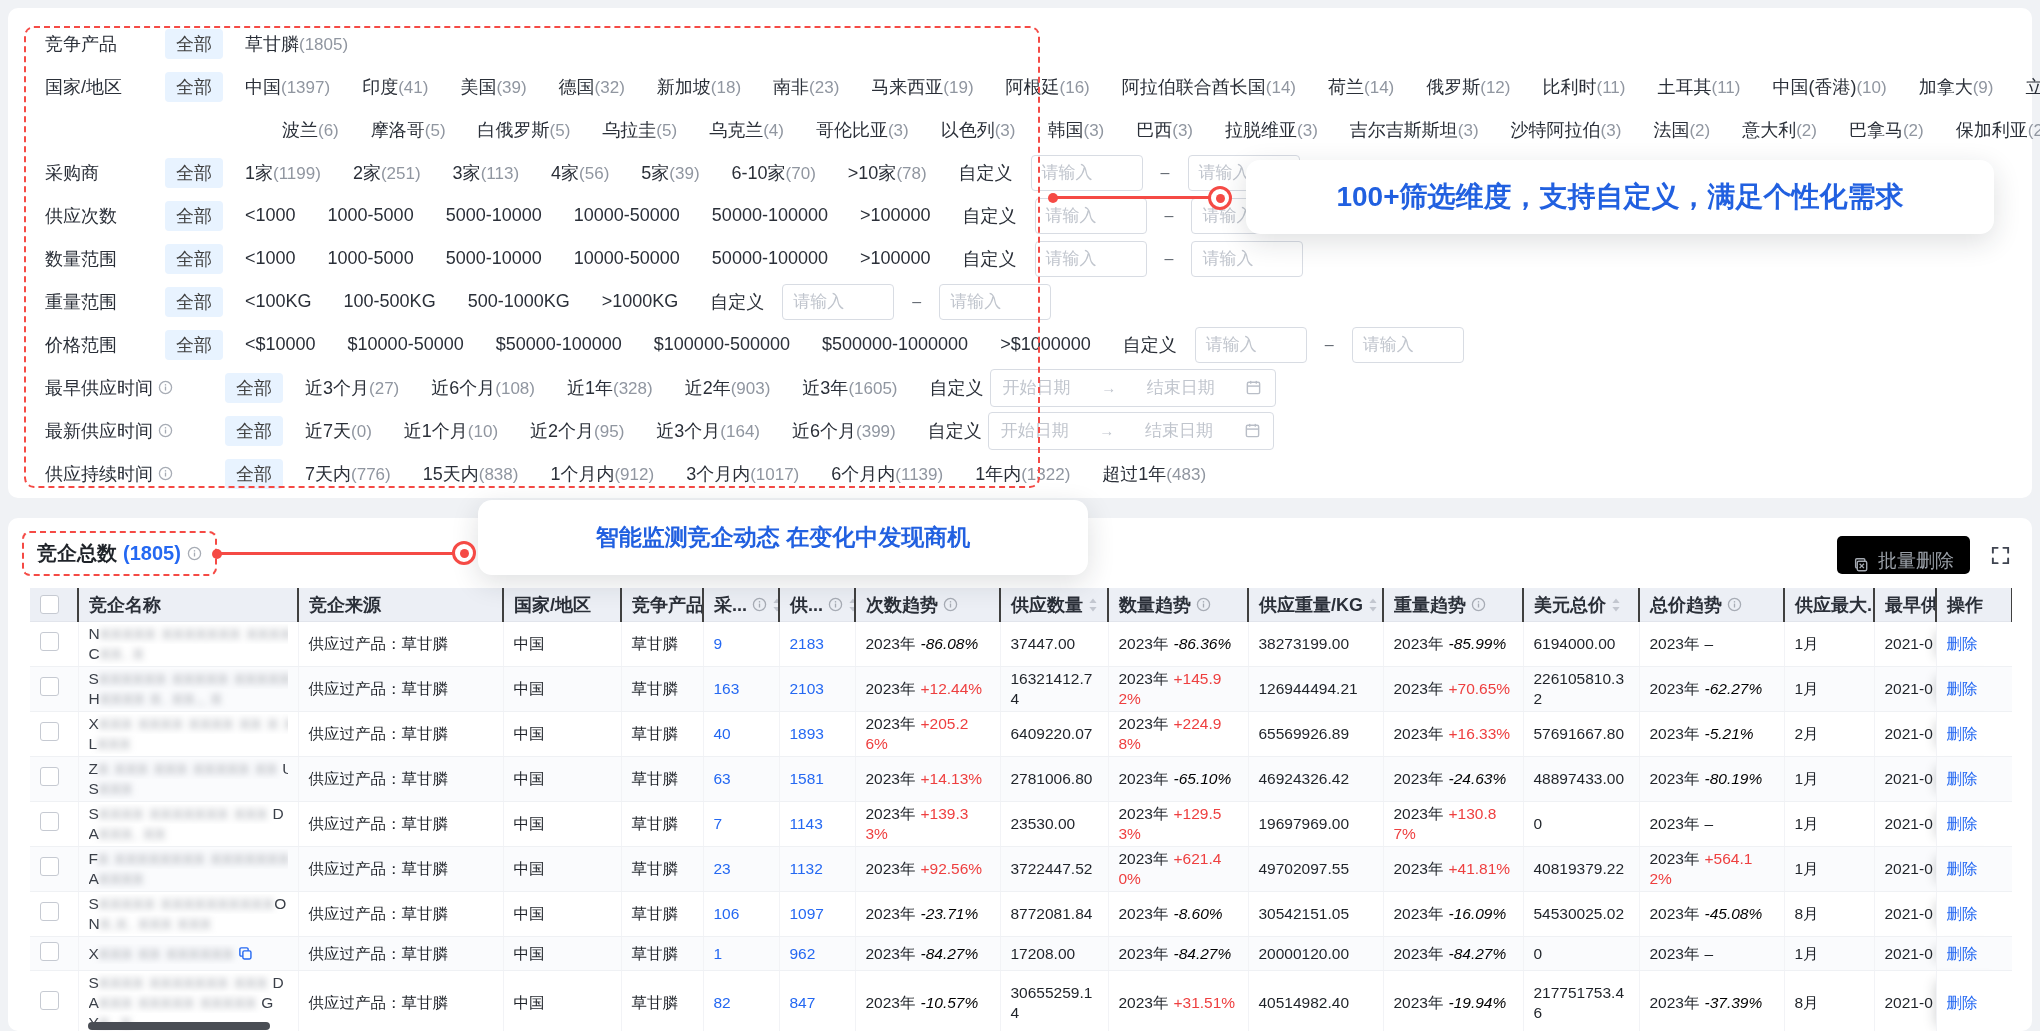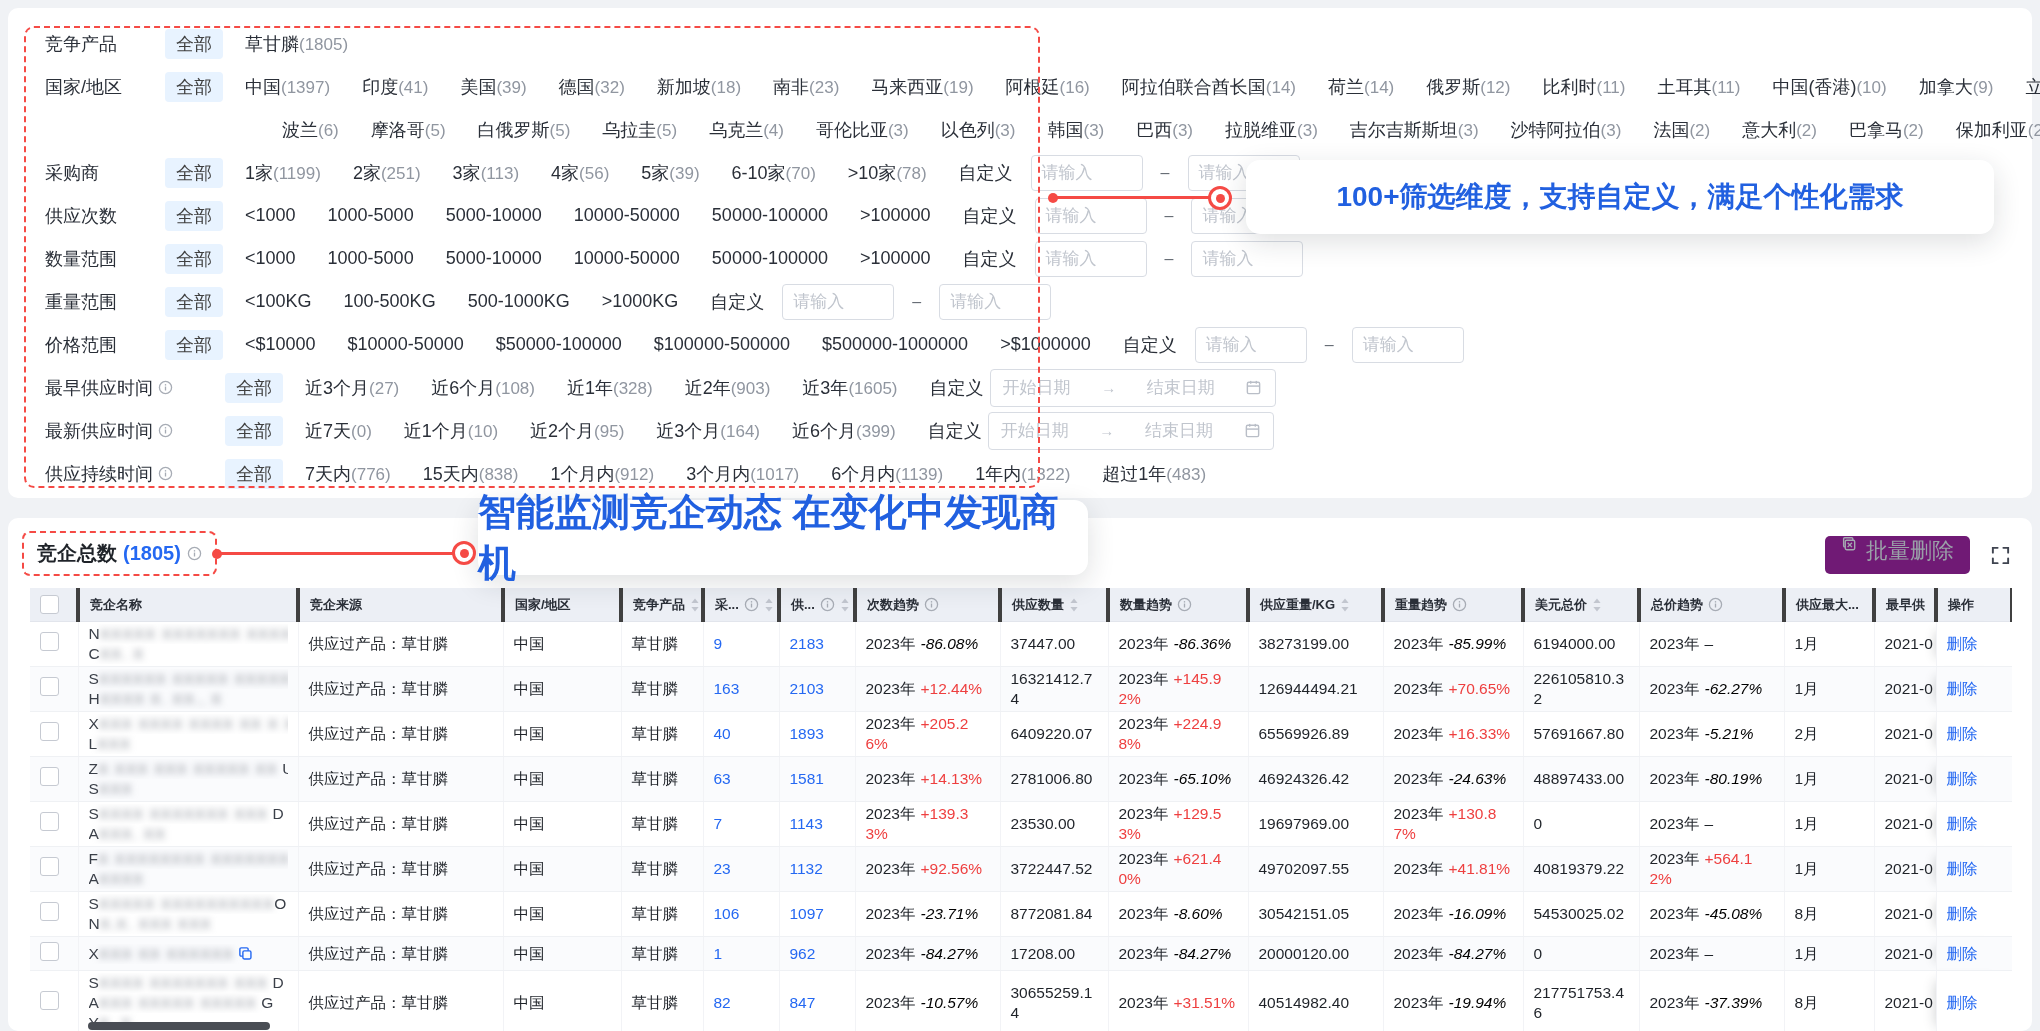--- a/index.html
+++ b/index.html
@@ -32,47 +32,47 @@
   .dateinput{width:260px;height:36px;border:1px solid #d8dce3;border-radius:4px;background:#fff;
     display:flex;align-items:center;justify-content:space-between;padding:0 12px;color:#c0c5cd;font-size:17px;margin-left:-12px;}
   .dateinput .arrow{color:#c0c5cd;font-size:15px;}
   .spacer{flex:1;}
 
   
   .bubble{position:absolute;background:#fff;border-radius:14px;z-index:20;
     box-shadow:0 8px 28px rgba(31,35,41,.14);display:flex;align-items:center;justify-content:center;
     color:#2160e0;font-weight:bold;}
   .bubble1{left:1246px;top:160px;width:748px;height:74px;font-size:28px;}
-  .bubble2{left:478px;top:500px;width:610px;height:75px;font-size:38px;}
+  .bubble2{left:478px;top:500px;width:610px;height:75px;font-size:23px;}
   .red-dot{position:absolute;width:10px;height:10px;border-radius:50%;background:#f54a45;z-index:21;}
   .red-line{position:absolute;height:3px;background:#f54a45;z-index:21;}
   .bullseye{position:absolute;width:24px;height:24px;border-radius:50%;border:3px solid #f54a45;background:#fff;
     z-index:22;display:flex;align-items:center;justify-content:center;box-sizing:border-box;}
   .bullseye::after{content:"";width:9px;height:9px;border-radius:50%;background:#f54a45;}
 
   
   .summary-box{position:absolute;left:22px;top:531px;z-index:5;display:flex;align-items:center;gap:6px;
     border:2px dashed #f54a45;border-radius:8px;padding:7px 13px;background:transparent;
     font-size:20px;font-weight:bold;color:#1f2329;}
   .summary-box .count{color:#2468f2;}
   .toolbar-right{position:absolute;right:28px;top:536px;z-index:5;display:flex;align-items:center;gap:18px;}
   .searchbox{width:278px;height:38px;border:1px solid #d3d7dd;border-radius:5px;background:#fff;
     display:flex;align-items:center;padding:0 12px;gap:8px;}
   .searchbox input{flex:1;border:none;outline:none;font-size:17px;color:#1f2329;background:transparent;
     font-family:"Liberation Sans","DejaVu Sans",sans-serif;}
   .searchbox input::placeholder{color:#bfc4cc;}
-  .batchbtn{height:38px;display:flex;align-items:flex-start;gap:8px;background:#701a75;border:none;border-radius:5px;
-    padding:0 16px;font-size:22px;color:#9aa0a8;cursor:not-allowed;font-family:inherit;}
+  .batchbtn{height:38px;display:flex;align-items:flex-end;gap:8px;background:#000000;border:none;border-radius:5px;
+    padding:0 16px;font-size:19px;color:#9aa0a8;cursor:not-allowed;font-family:inherit;}
   .fullscreen{width:24px;height:24px;display:flex;align-items:center;justify-content:center;cursor:pointer;}
 
   
   .tablewrap{position:absolute;left:30px;top:588px;width:1982px;height:443px;overflow:hidden;}
   table{border-collapse:collapse;table-layout:fixed;width:1982px;}
-  th{background:#eceff5;font-size:13px;font-weight:bold;color:#2a2f38;text-align:left;
-    padding:0 10px;height:33px;border-right:4px solid #404040;border-bottom:1px solid #e2e5ec;
+  th{background:#eceff5;font-size:18px;font-weight:bold;color:#2a2f38;text-align:left;
+    padding:0 10px;height:33px;border-right:2px solid #404040;border-bottom:1px solid #e2e5ec;
     white-space:nowrap;overflow:hidden;}
   th .hflex{display:flex;align-items:center;gap:5px;}
   td{font-size:15.5px;color:#1f2329;padding:2px 10px;line-height:20px;vertical-align:middle;
     border-right:1px solid #f2f3f6;border-bottom:1px solid #eff1f4;word-break:break-all;background:#fff;}
   tr.even td{background:#fafbfd;}
   td.blue{color:#2468f2;}
   .pct-up{color:#ee3f3f;}
   .pct-down{color:#000000;font-style:italic;}
   .pct-flat{color:#1f2329;}
   .trend-year{color:#1f2329;margin-right:5px;}

